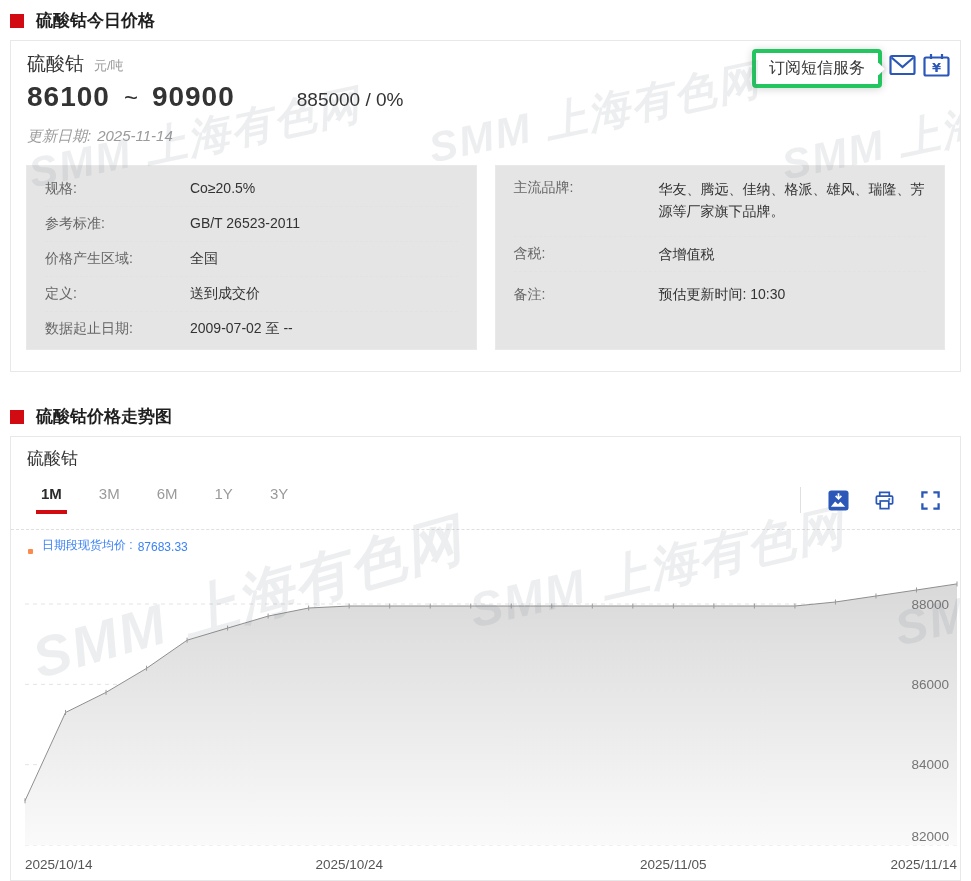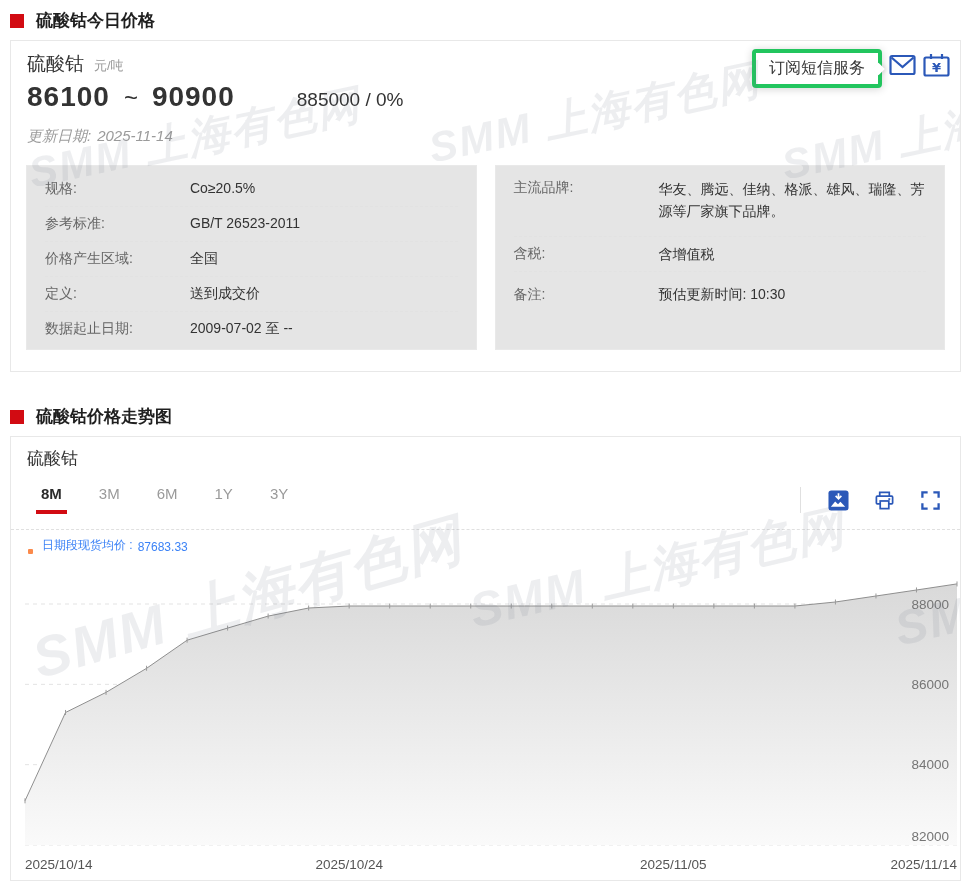--- a/index.html
+++ b/index.html
@@ -153,21 +153,21 @@
 </div>
 
 <div class="card" id="chart-card">
   <div class="wm" style="left:15px; top:125px; font-size:56px; transform:rotate(-16deg);">SMM 上海有色网</div>
   <div class="wm" style="left:455px; top:100px; font-size:48px; transform:rotate(-13deg);">SMM 上海有色网</div>
   <div class="wm" style="left:880px; top:118px; font-size:48px; transform:rotate(-13deg);">SMM 上海有色网</div>
 
   <div class="chart-title">硫酸钴</div>
 
   <div class="tabs">
-    <div class="tab active">8M</div>
+    <div class="tab active">1M</div>
     <div class="tab">3M</div>
     <div class="tab">6M</div>
     <div class="tab">1Y</div>
     <div class="tab">3Y</div>
   </div>
 
   <div class="chart-toolbar">
     <div class="tool-divider"></div>
     <svg class="ticon" viewBox="0 0 22 22">
       <rect x="0.5" y="0.5" width="21" height="21" rx="3" fill="#2b58b8"></rect>

